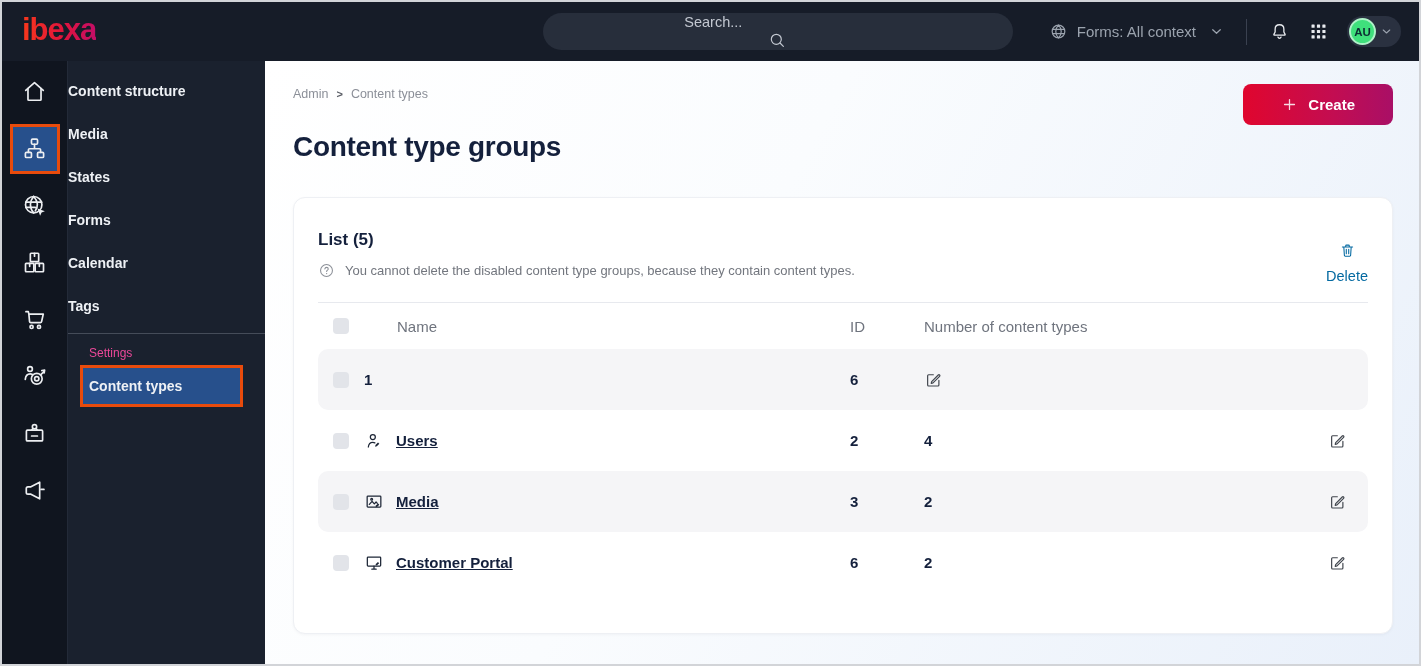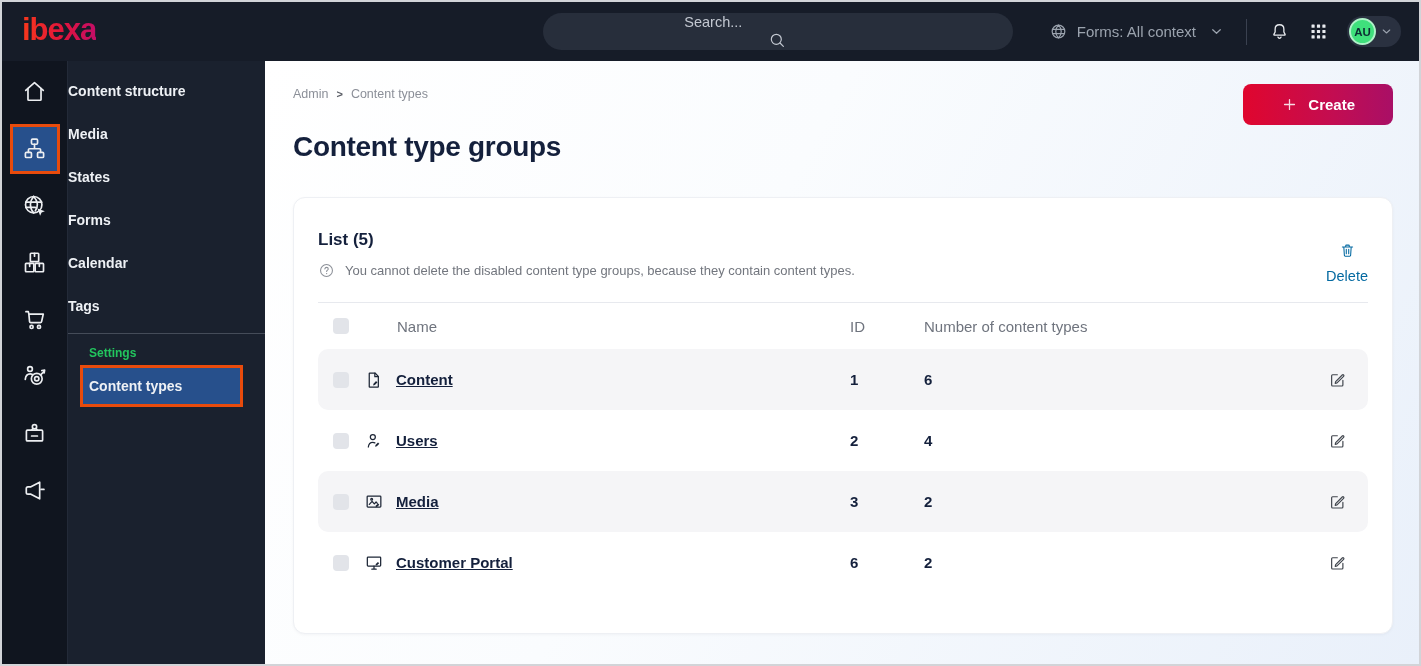--- a/index.html
+++ b/index.html
@@ -40,21 +40,21 @@
   .rail-item { width:65px; height:57px; display:flex; align-items:center; justify-content:center; color:#eceef1; cursor:pointer; }
   .rail-item .icon { width:27px; height:27px; }
   .rail-item.active .box { background:#27508c; outline:3px solid #e84b0c; width:44px; height:44px;
     display:flex; align-items:center; justify-content:center; }
   .rail-item .box { display:flex; align-items:center; justify-content:center; }
 
   
   .sidebar { width:198px; background:#1a212e; color:#eef1f5; padding-top:8px; flex-shrink:0; border-left:1px solid #232a38; }
   .side-item { height:43px; display:flex; align-items:center; font-size:14px; font-weight:600; cursor:pointer; }
   .side-divider { border-top:1px solid #454c59; margin:6px 0 2px 0; }
-  .section-label { padding:10px 4px 4px 21px; font-size:12px; color:#22c55e; font-weight:700; }
+  .section-label { padding:10px 4px 4px 21px; font-size:12px; color:#ec4899; font-weight:400; }
   .side-item.active { height:42px; margin:1px 22px 1px 12px; padding-left:6px; background:#27508c;
     border:3px solid #e84b0c; font-weight:600; }
 
   
   .main { flex:1; background:linear-gradient(118deg,#ffffff 0%,#fafcfe 40%,#e9f0fa 100%);
     position:relative; padding:0 26px 0 28px; overflow:hidden; }
   .breadcrumb { margin-top:26px; font-size:12.5px; color:#8b8f98; display:flex; gap:8px; align-items:center; }
   .breadcrumb .sep { font-weight:700; color:#5a5e66; font-size:11px; }
   .bc-link { cursor:pointer; }
   .create-btn { position:absolute; top:23px; right:26px; height:41px; padding:0 38px; border:none; border-radius:8px;
@@ -311,30 +311,20 @@
         <div class="tgrid thead">
           <span class="cb"></span>
           <span class="cname">Name</span>
           <span>ID</span>
           <span>Number of content types</span>
           <span></span>
         </div>
 
         <div class="tgrid trow striped">
           <span class="cb"></span>
-          <span class="name-cell">
-            <span class="icon type-icon">
-                <svg viewBox="0 0 24 24" fill="none" stroke="currentColor" stroke-width="1.5" stroke-linecap="round" stroke-linejoin="round">
-                  <path d="M6.8 3.6h6.4l4 4.1V20c0 .3-.2.5-.5.5H6.8c-.3 0-.5-.2-.5-.5V4.1c0-.3.2-.5.5-.5z"></path>
-                  <path d="M13 3.8V8h4.1"></path>
-                  <path d="M11.4 16.4l3.1-3.1 1.6 1.6-3.1 3.1-2.1.5z" fill="currentColor" stroke="none"></path>
-                </svg>
-              </span>
-            <a class="row-link">Content</a>
-          </span>
           <span class="cell">1</span>
           <span class="cell">6</span>
           <button class="editbtn">
               <span class="icon">
                 <svg viewBox="0 0 24 24" fill="none" stroke="currentColor" stroke-width="1.5" stroke-linecap="round" stroke-linejoin="round">
                   <path d="M18.8 13.2V19c0 .7-.6 1.2-1.2 1.2H5.8c-.7 0-1.2-.5-1.2-1.2V7.2c0-.7.5-1.2 1.2-1.2h6"></path>
                   <path d="M9.7 14.6l8.3-8.3c.5-.5 1.3-.5 1.7 0 .5.5.5 1.3 0 1.7l-8.3 8.3-2.3.6z"></path>
                 </svg>
               </span>
             </button>

